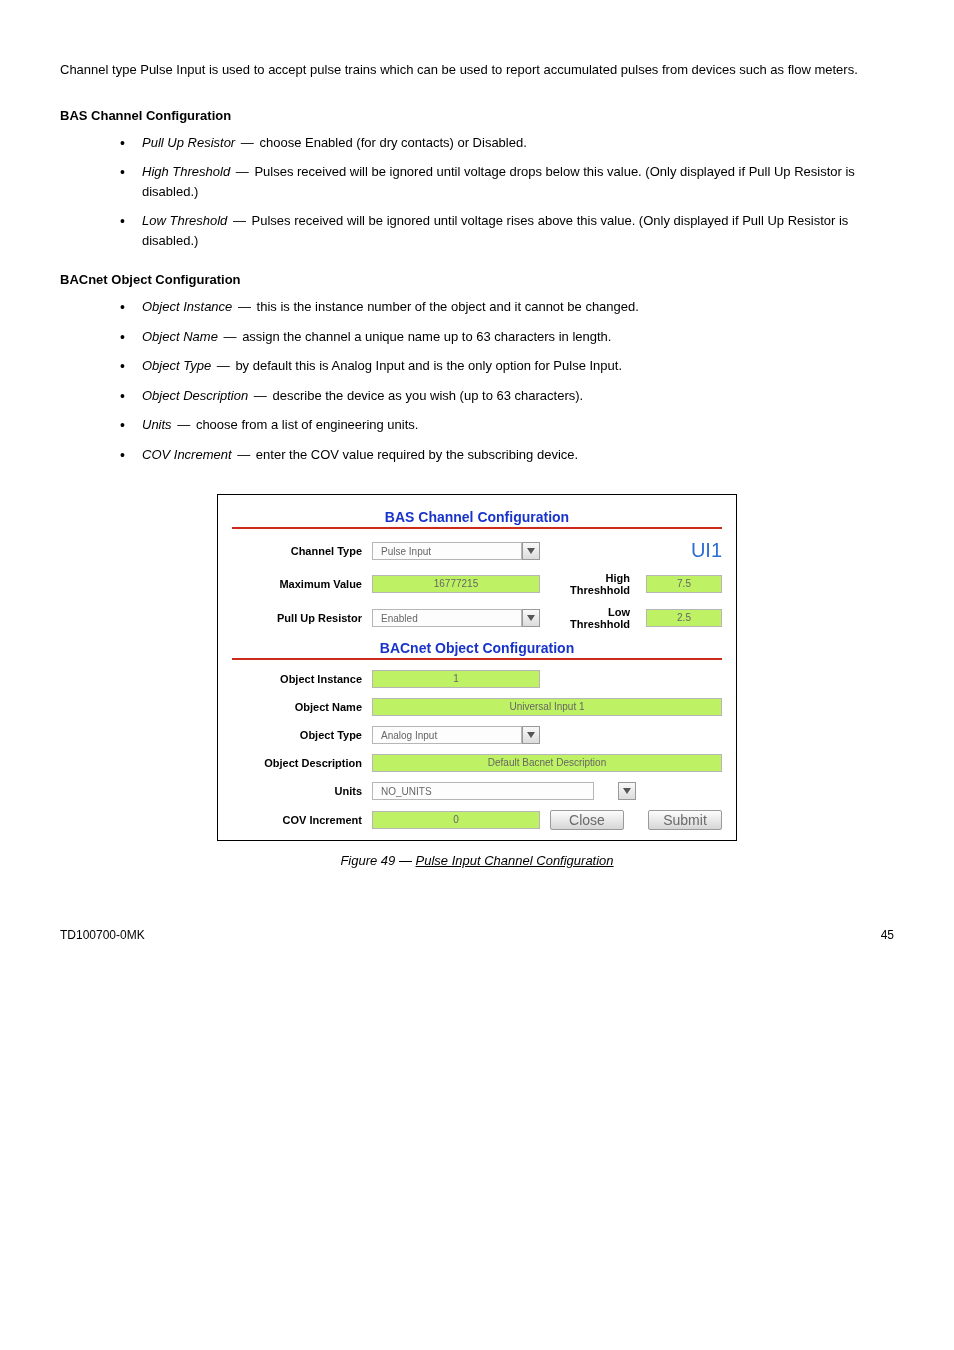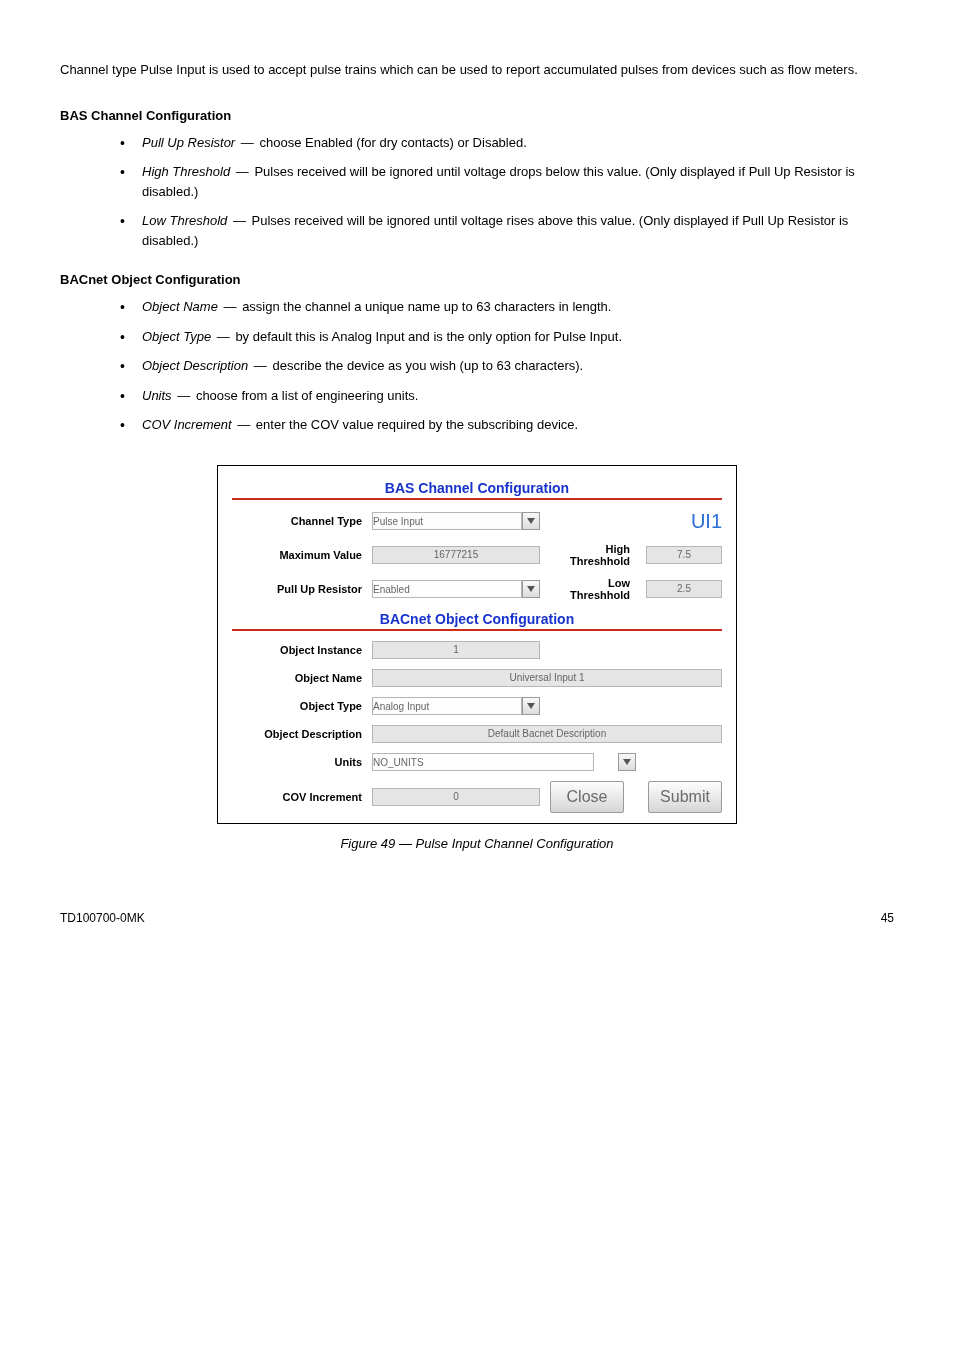--- a/index.html
+++ b/index.html
@@ -84,59 +84,59 @@
   .select {
     display: flex;
     width: 100%;
   }
   .select-box {
     flex: 1;
     border: 1px solid #b6b6b6;
     background: #fdfdfd;
     font-size: 10px;
     color: #666;
-    padding: 2px 0;
+    padding: 2px 8px;
     height: 18px;
     line-height: 14px;
   }
   .select-btn {
     width: 18px;
     height: 18px;
     border: 1px solid #999;
     background: linear-gradient(#f9f9f9,#dcdcdc);
     display: flex;
     align-items: center;
     justify-content: center;
   }
   .select-btn svg { width: 8px; height: 6px; }
   .inp {
     border: 1px solid #b6b6b6;
-    background: #e5e5e5;
+    background: #bef264;
     font-size: 10px;
     color: #666;
     height: 18px;
     padding: 2px 4px;
     text-align: center;
     width: 100%;
   }
   .inp.wide { text-align: center; }
   .ui1 {
     color: #2a6ed6;
     font-family: Arial, sans-serif;
     font-size: 20px;
     text-align: right;
     font-weight: normal;
   }
   .btn {
     width: 80px;
-    height: 32px;
+    height: 20px;
     border: 1px solid #9a9a9a;
     background: linear-gradient(#fdfdfd,#d6d6d6);
     color: #6a6a6a;
-    font-size: 16px;
+    font-size: 14px;
     border-radius: 2px;
     display: flex;
     align-items: center;
     justify-content: center;
   }
   .sub-sec { margin-top: 10px; }
   .caption {
     text-align: center;
     font-size: 13px;
     margin-top: 12px;
@@ -156,20 +156,21 @@
 
 <div class="section-title">BAS Channel Configuration</div>
 <ul class="bullets">
   <li><span class="term">Pull Up Resistor</span> <span class="dash">—</span> <span>choose Enabled (for dry contacts) or Disabled.</span></li>
   <li><span class="term">High Threshold</span> <span class="dash">—</span> <span>Pulses received will be ignored until voltage drops below this value. (Only displayed if Pull Up Resistor is disabled.)</span></li>
   <li><span class="term">Low Threshold</span> <span class="dash">—</span> <span>Pulses received will be ignored until voltage rises above this value. (Only displayed if Pull Up Resistor is disabled.)</span></li>
 </ul>
 
 <div class="section-title">BACnet Object Configuration</div>
 <ul class="bullets">
+  <li><span class="term">Object Instance</span> <span class="dash">—</span> <span>this is the instance number of the object and it cannot be changed.</span></li>
   <li><span class="term">Object Name</span> <span class="dash">—</span> <span>assign the channel a unique name up to 63 characters in length.</span></li>
   <li><span class="term">Object Type</span> <span class="dash">—</span> <span>by default this is Analog Input and is the only option for Pulse Input.</span></li>
   <li><span class="term">Object Description</span> <span class="dash">—</span> <span>describe the device as you wish (up to 63 characters).</span></li>
   <li><span class="term">Units</span> <span class="dash">—</span> <span>choose from a list of engineering units.</span></li>
   <li><span class="term">COV Increment</span> <span class="dash">—</span> <span>enter the COV value required by the subscribing device.</span></li>
 </ul>
 
 <div class="dialog-wrap">
   <div class="dialog">
     <div class="dialog-header">BAS Channel Configuration</div>
@@ -251,19 +252,19 @@
           <div class="btn">Close</div>
           <div class="btn">Submit</div>
         </div>
       </div>
     </div>
   </div>
 </div>
 
 <div class="caption">
   <span style="font-style:italic;">Figure 49 —</span>
-  <span style="font-style:italic;">Pulse Input Channel Configuration</span>
+  <span style="font-style:italic;text-decoration:underline;">Pulse Input Channel Configuration</span>
 </div>
 
 <div class="footer">
   <span>TD100700-0MK</span>
   <span>45</span>
 </div>
 
 </body></html>

